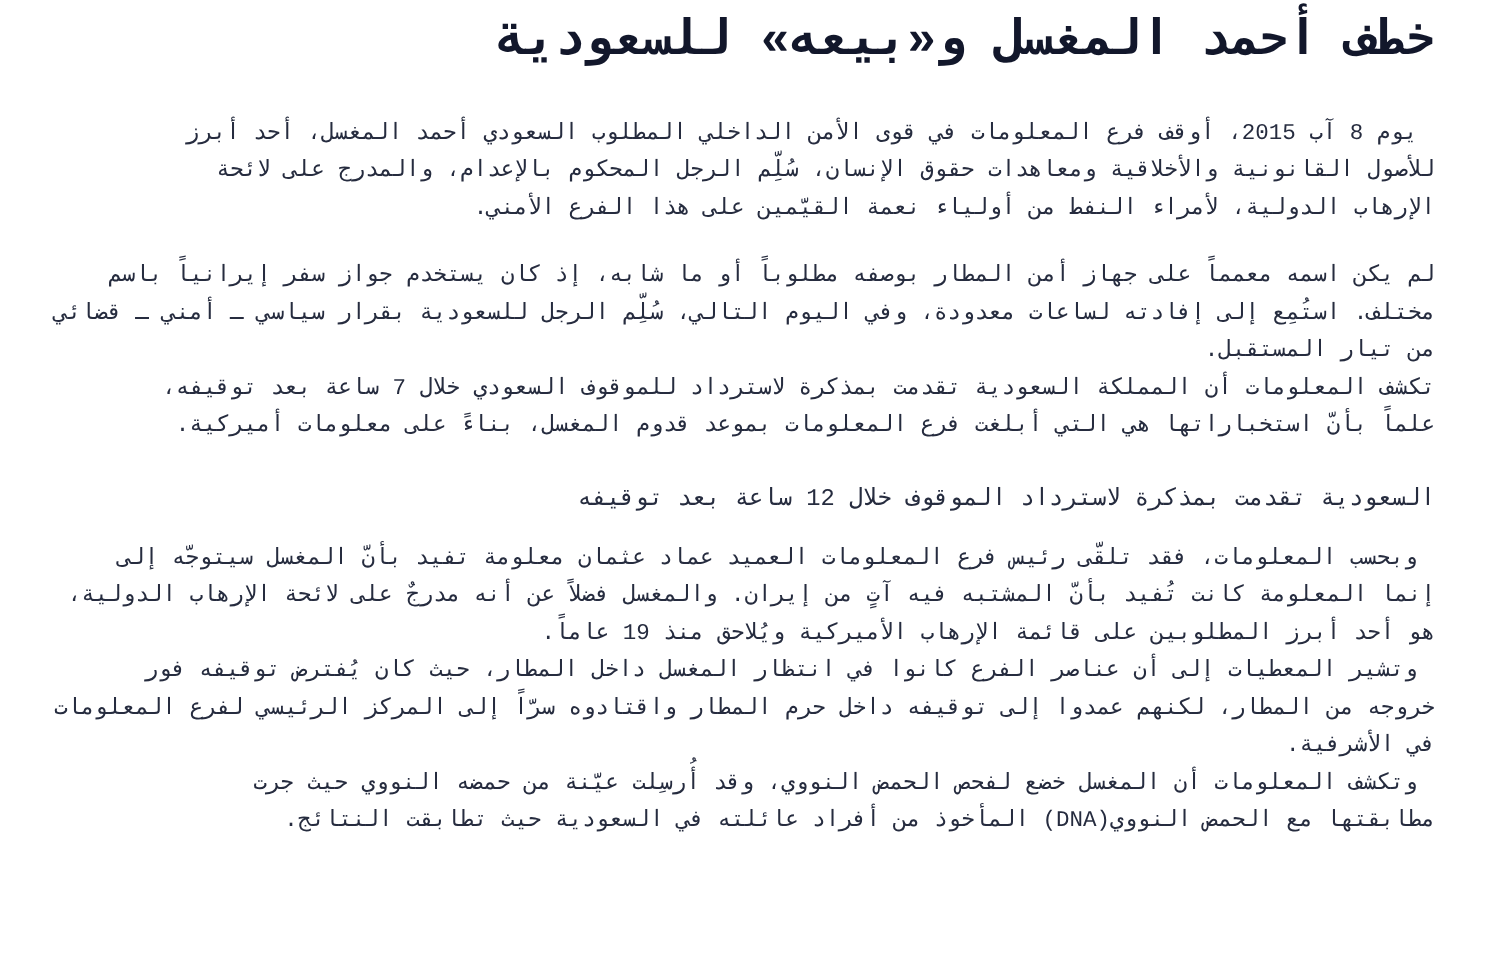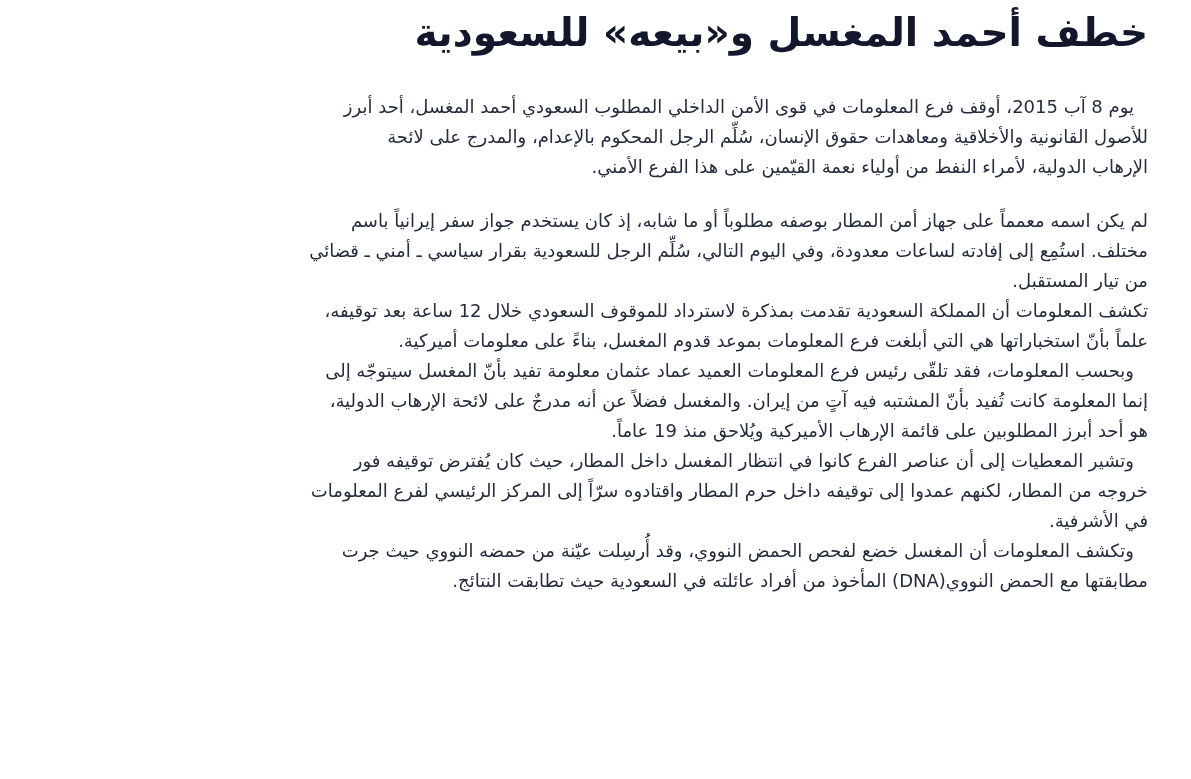--- a/index.html
+++ b/index.html
@@ -13,20 +13,21 @@
     overflow: hidden;
     font-family: "DejaVu Sans", sans-serif;
   }
   .page {
     box-sizing: border-box;
     width: 100%;
     height: 100%;
     padding: 10px 43px 0 24px;
     direction: rtl;
     text-align: right;
+    font-family: Liberation Mono, monospace;
   }
   .title {
     margin: 0;
     font-size: 39px;
     line-height: 1.18;
     font-weight: bold;
     letter-spacing: -0.5px;
   }
   .content-intro {
     margin-top: 36px;
@@ -57,25 +58,26 @@
         <div class="line indent">يوم 8 آب 2015، أوقف فرع المعلومات في قوى الأمن الداخلي المطلوب السعودي أحمد المغسل، أحد أبرز</div>
         <div class="line">للأصول القانونية والأخلاقية ومعاهدات حقوق الإنسان، سُلِّم الرجل المحكوم بالإعدام، والمدرج على لائحة</div>
         <div class="line">الإرهاب الدولية، لأمراء النفط من أولياء نعمة القيّمين على هذا الفرع الأمني.</div>
       </div>
       <div class="para gap-before">
         <div class="line">لم يكن اسمه معمماً على جهاز أمن المطار بوصفه مطلوباً أو ما شابه، إذ كان يستخدم جواز سفر إيرانياً باسم</div>
         <div class="line">مختلف. استُمِع إلى إفادته لساعات معدودة، وفي اليوم التالي، سُلِّم الرجل للسعودية بقرار سياسي ـ أمني ـ قضائي</div>
         <div class="line">من تيار المستقبل.</div>
       </div>
       <div class="para">
-        <div class="line">تكشف المعلومات أن المملكة السعودية تقدمت بمذكرة لاسترداد للموقوف السعودي خلال 12 ساعة بعد توقيفه،</div>
+        <div class="line">تكشف المعلومات أن المملكة السعودية تقدمت بمذكرة لاسترداد للموقوف السعودي خلال 7 ساعة بعد توقيفه،</div>
         <div class="line">علماً بأنّ استخباراتها هي التي أبلغت فرع المعلومات بموعد قدوم المغسل، بناءً على معلومات أميركية.</div>
       </div>
     </section>
 
+  <div class="pullquote">السعودية تقدمت بمذكرة لاسترداد الموقوف خلال 12 ساعة بعد توقيفه</div>
 
   <section id="bodytext">
       <div class="para">
         <div class="line indent">وبحسب المعلومات، فقد تلقّى رئيس فرع المعلومات العميد عماد عثمان معلومة تفيد بأنّ المغسل سيتوجّه إلى</div>
         <div class="line">إنما المعلومة كانت تُفيد بأنّ المشتبه فيه آتٍ من إيران. والمغسل فضلاً عن أنه مدرجٌ على لائحة الإرهاب الدولية،</div>
         <div class="line">هو أحد أبرز المطلوبين على قائمة الإرهاب الأميركية ويُلاحق منذ 19 عاماً.</div>
       </div>
       <div class="para">
         <div class="line indent">وتشير المعطيات إلى أن عناصر الفرع كانوا في انتظار المغسل داخل المطار، حيث كان يُفترض توقيفه فور</div>
         <div class="line">خروجه من المطار، لكنهم عمدوا إلى توقيفه داخل حرم المطار واقتادوه سرّاً إلى المركز الرئيسي لفرع المعلومات</div>

